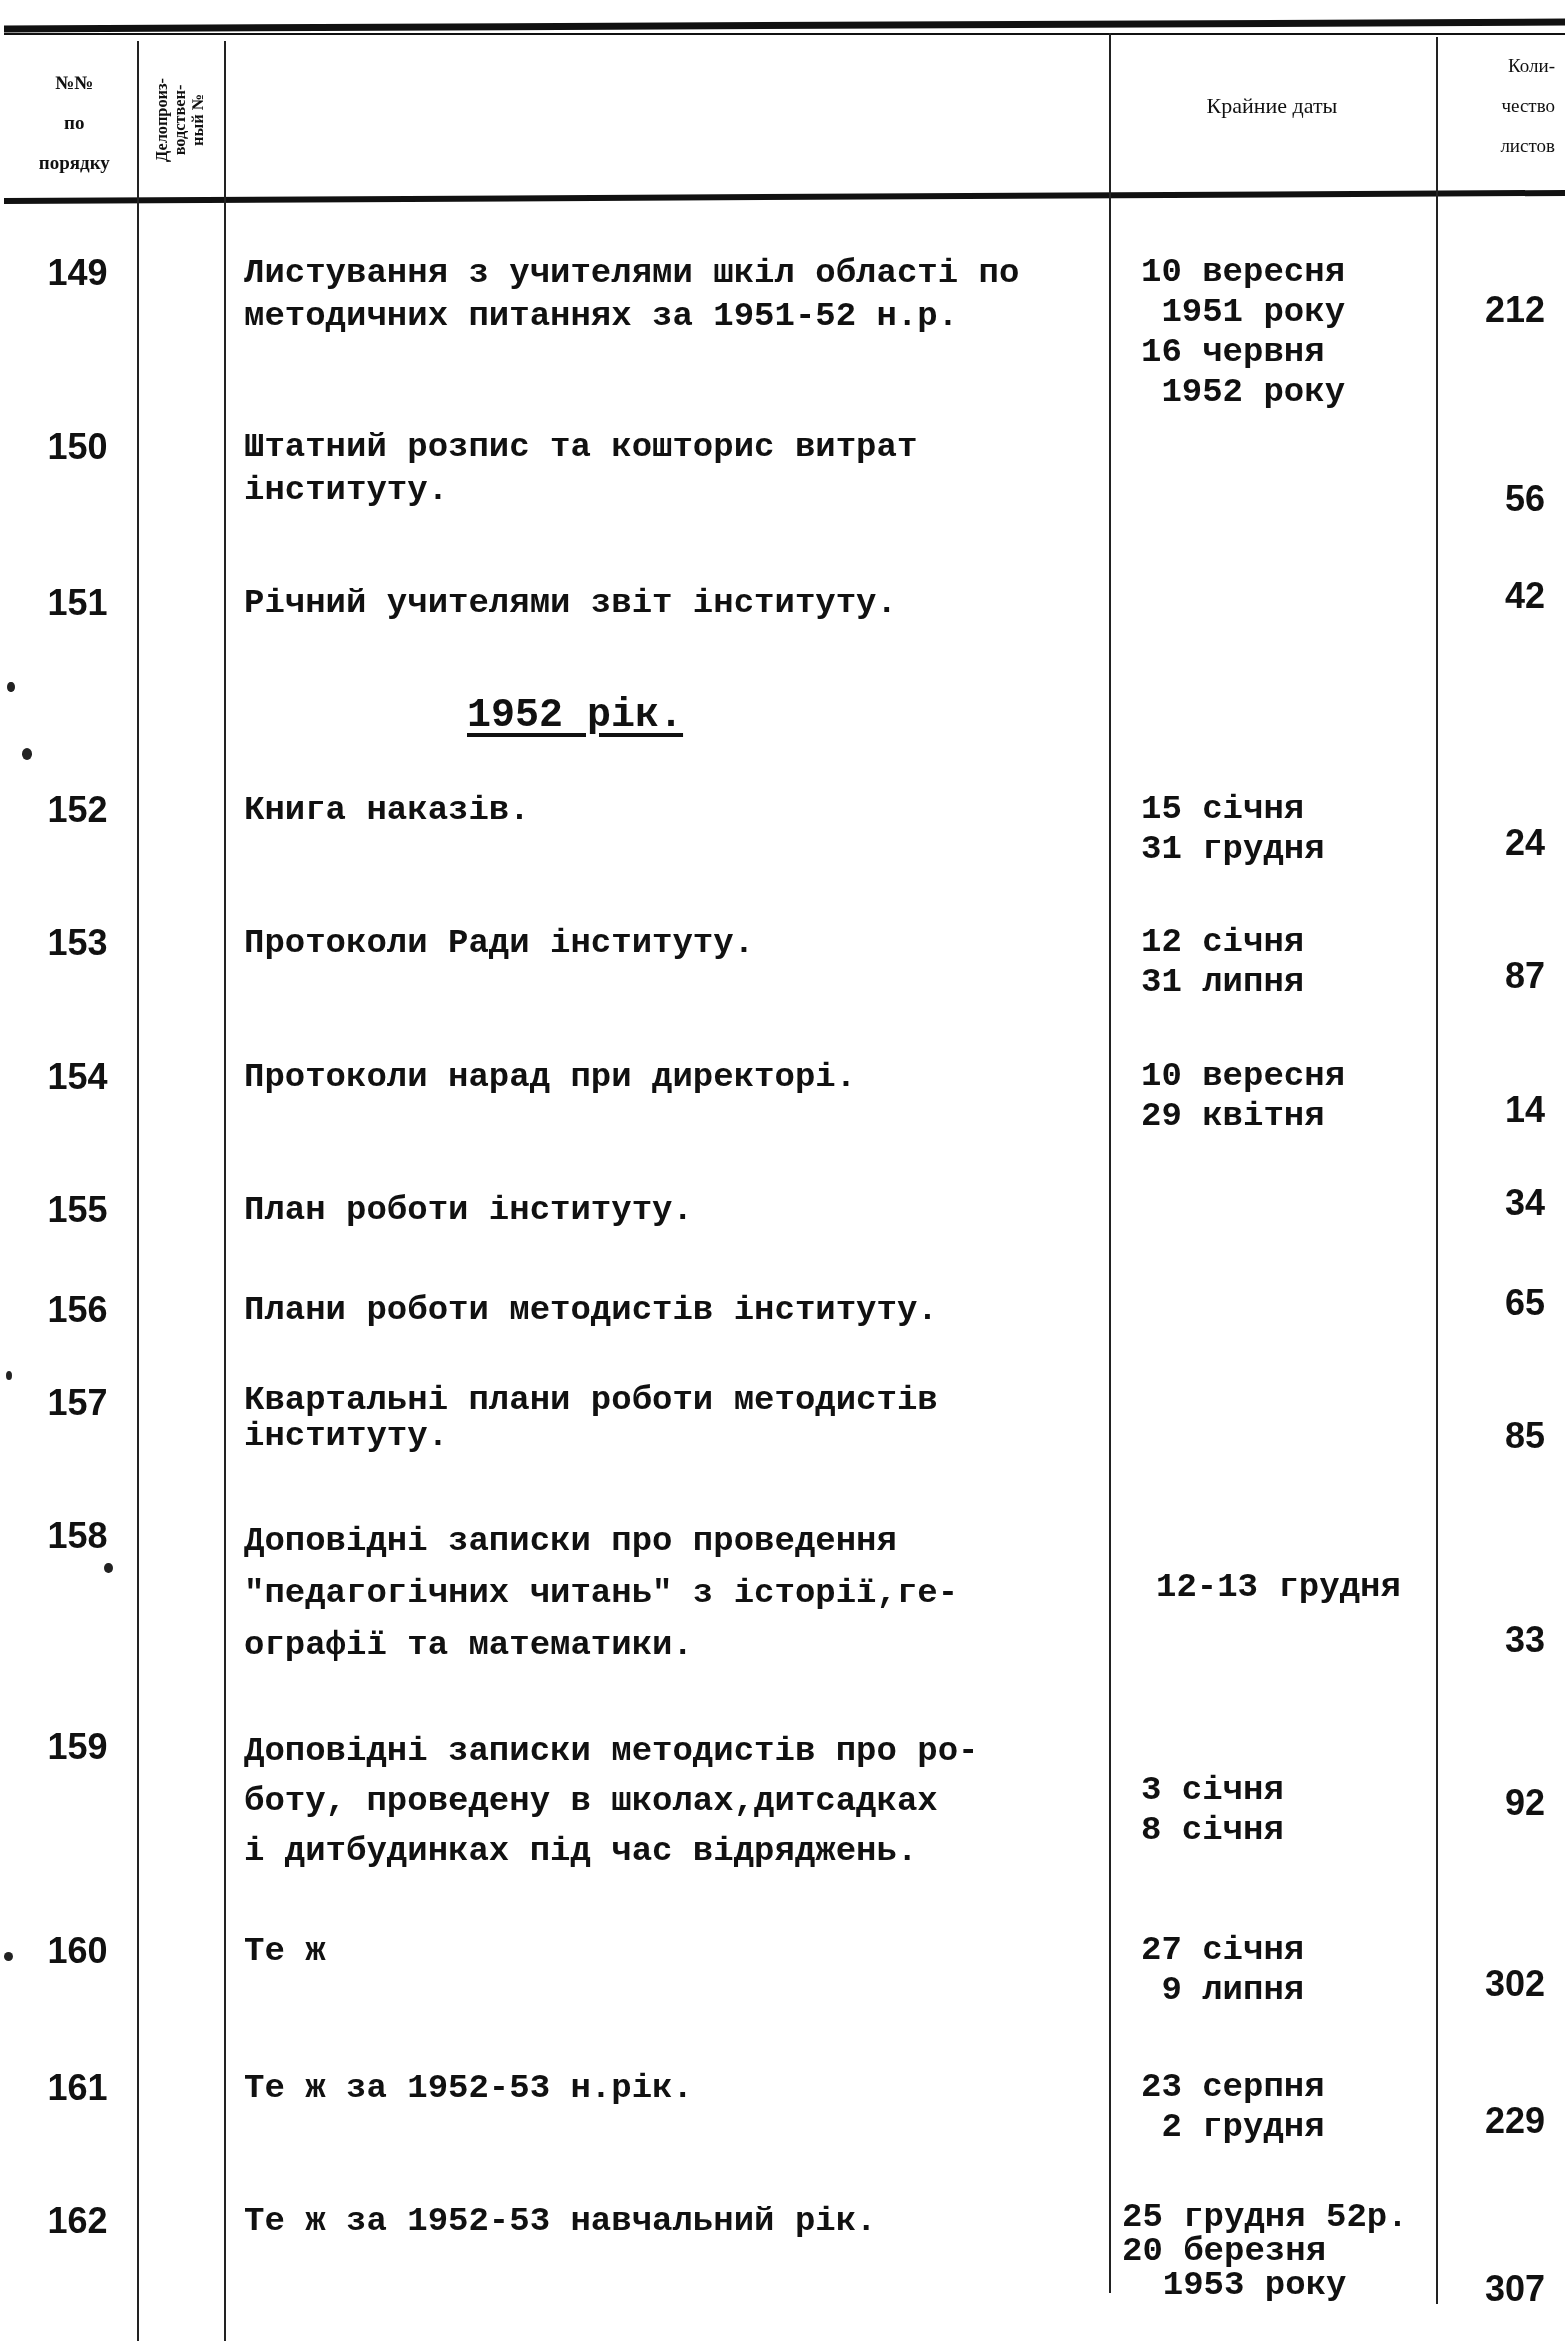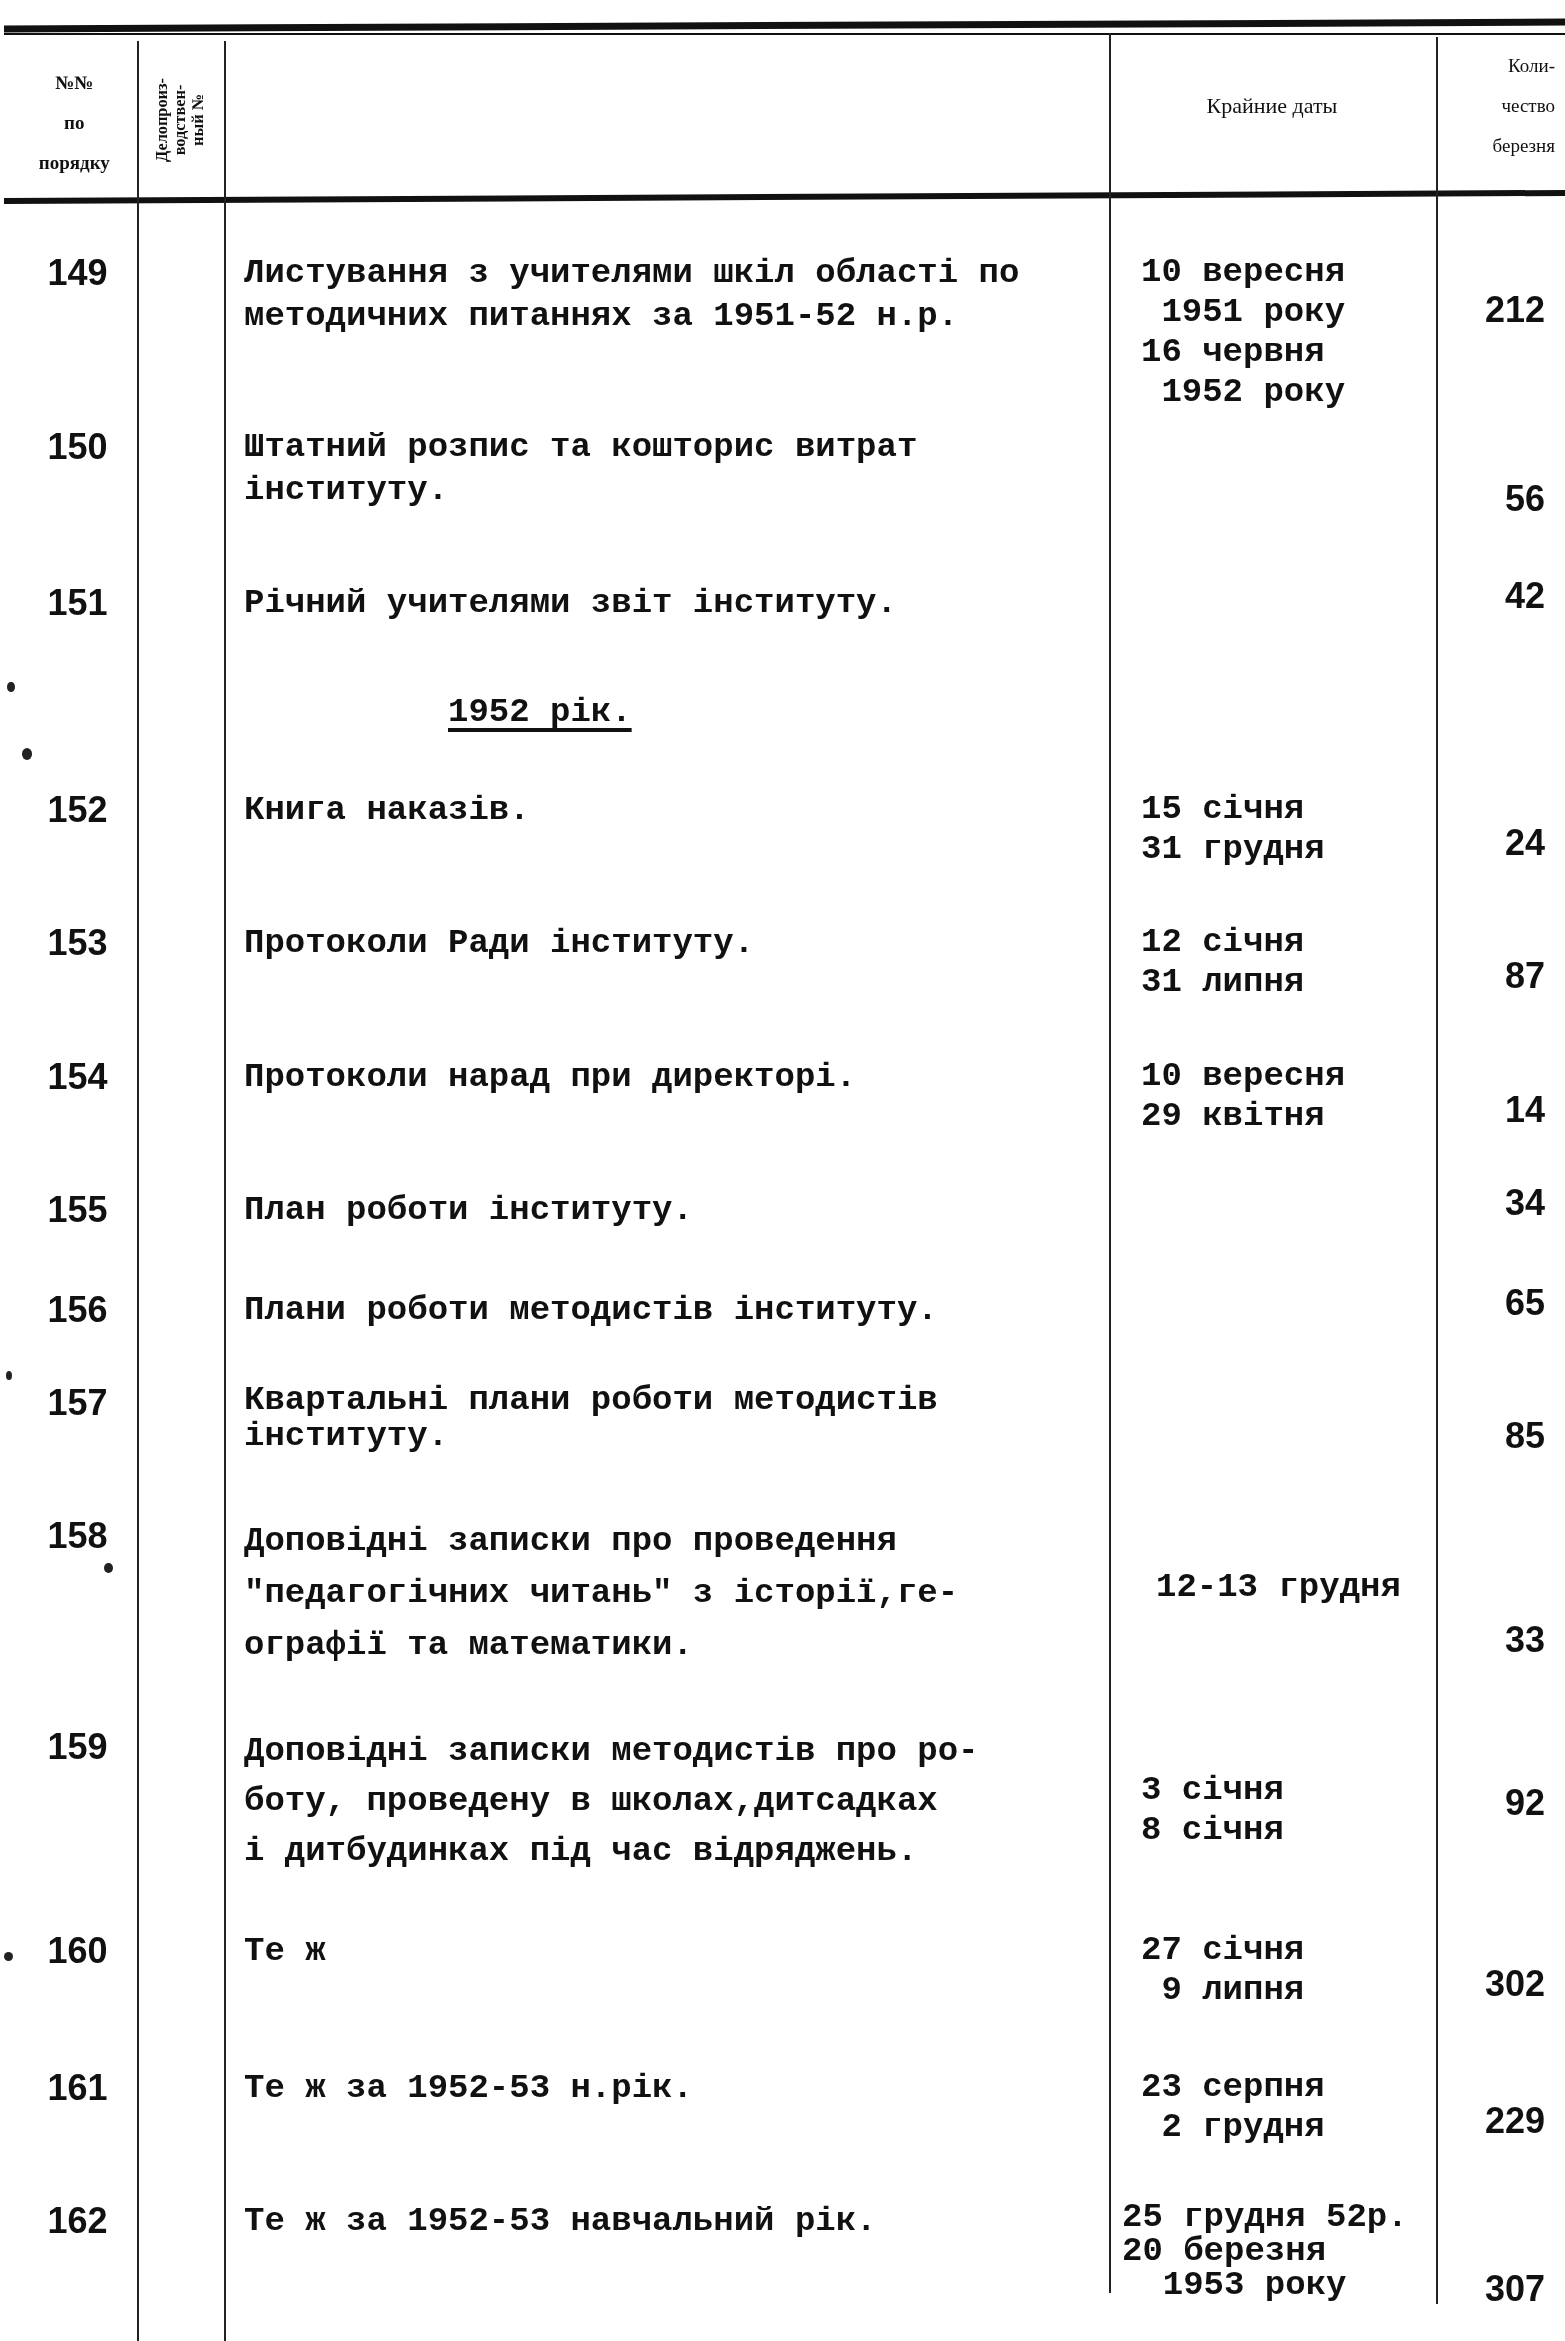--- a/index.html
+++ b/index.html
@@ -24,21 +24,21 @@
   }
   .hdr-title { left: 222px; top: 93px; width: 885px; text-align: center; font-size: 22px; letter-spacing: 0.7px; }
   .hdr-dates { left: 1111px; top: 93px; width: 322px; text-align: center; font-size: 22px; }
   .hdr-count { left: 1436px; top: 46px; width: 119px; text-align: right; font-size: 19px; line-height: 40px; }
   .row { position: absolute; left: 0; width: 1566px; }
   .c-num { position: absolute; left: 22px; width: 111px; text-align: center; font-size: 36px; font-weight: bold; font-family: "Liberation Sans", "DejaVu Sans", sans-serif; }
   .c-title { position: absolute; left: 244px; width: 874px; font-size: 34px; line-height: 43px; font-weight: bold; white-space: pre-wrap; }
   .c-dates { position: absolute; left: 1141px; width: 311px; font-size: 34px; line-height: 40px; font-weight: bold; white-space: pre; }
   .c-count { position: absolute; left: 1441px; width: 104px; text-align: right; font-size: 36px; font-weight: bold; font-family: "Liberation Sans", "DejaVu Sans", sans-serif; }
   .section-heading {
-    position: absolute; left: 448px; top: 693px; font-size: 34px; font-weight: bold;
+    position: absolute; left: 467px; top: 693px; font-size: 40px; font-weight: bold;
     text-decoration: underline; text-decoration-thickness: 3.7px; text-underline-offset: 7.4px;
   }
   .speck { position: absolute; background: #222; border-radius: 50%; }
 </style>
 </head>
 <body>
 
 <div class="page">
 
   <div class="hline" style="left:3.7px; top:22px; width:1562px; height:7.4px; transform:rotate(-0.25deg);"></div>
@@ -59,21 +59,21 @@
     <div class="rot">
       <div>Делопроиз-</div>
       <div>водствен-</div>
       <div>ный №</div>
     </div>
   </div>
   <div class="hdr hdr-dates">Крайние даты</div>
   <div class="hdr hdr-count">
     <div>Коли-</div>
     <div>чество</div>
-    <div>березня</div>
+    <div>листов</div>
   </div>
 
   <div class="row" style="top:252px;">
     <div class="c-num">149</div>
     <div class="c-title">Листування з учителями шкіл області по
 методичних питаннях за 1951-52 н.р.</div>
     <div class="c-dates" style="top:0;">10 вересня
  1951 року
 16 червня
  1952 року</div>

